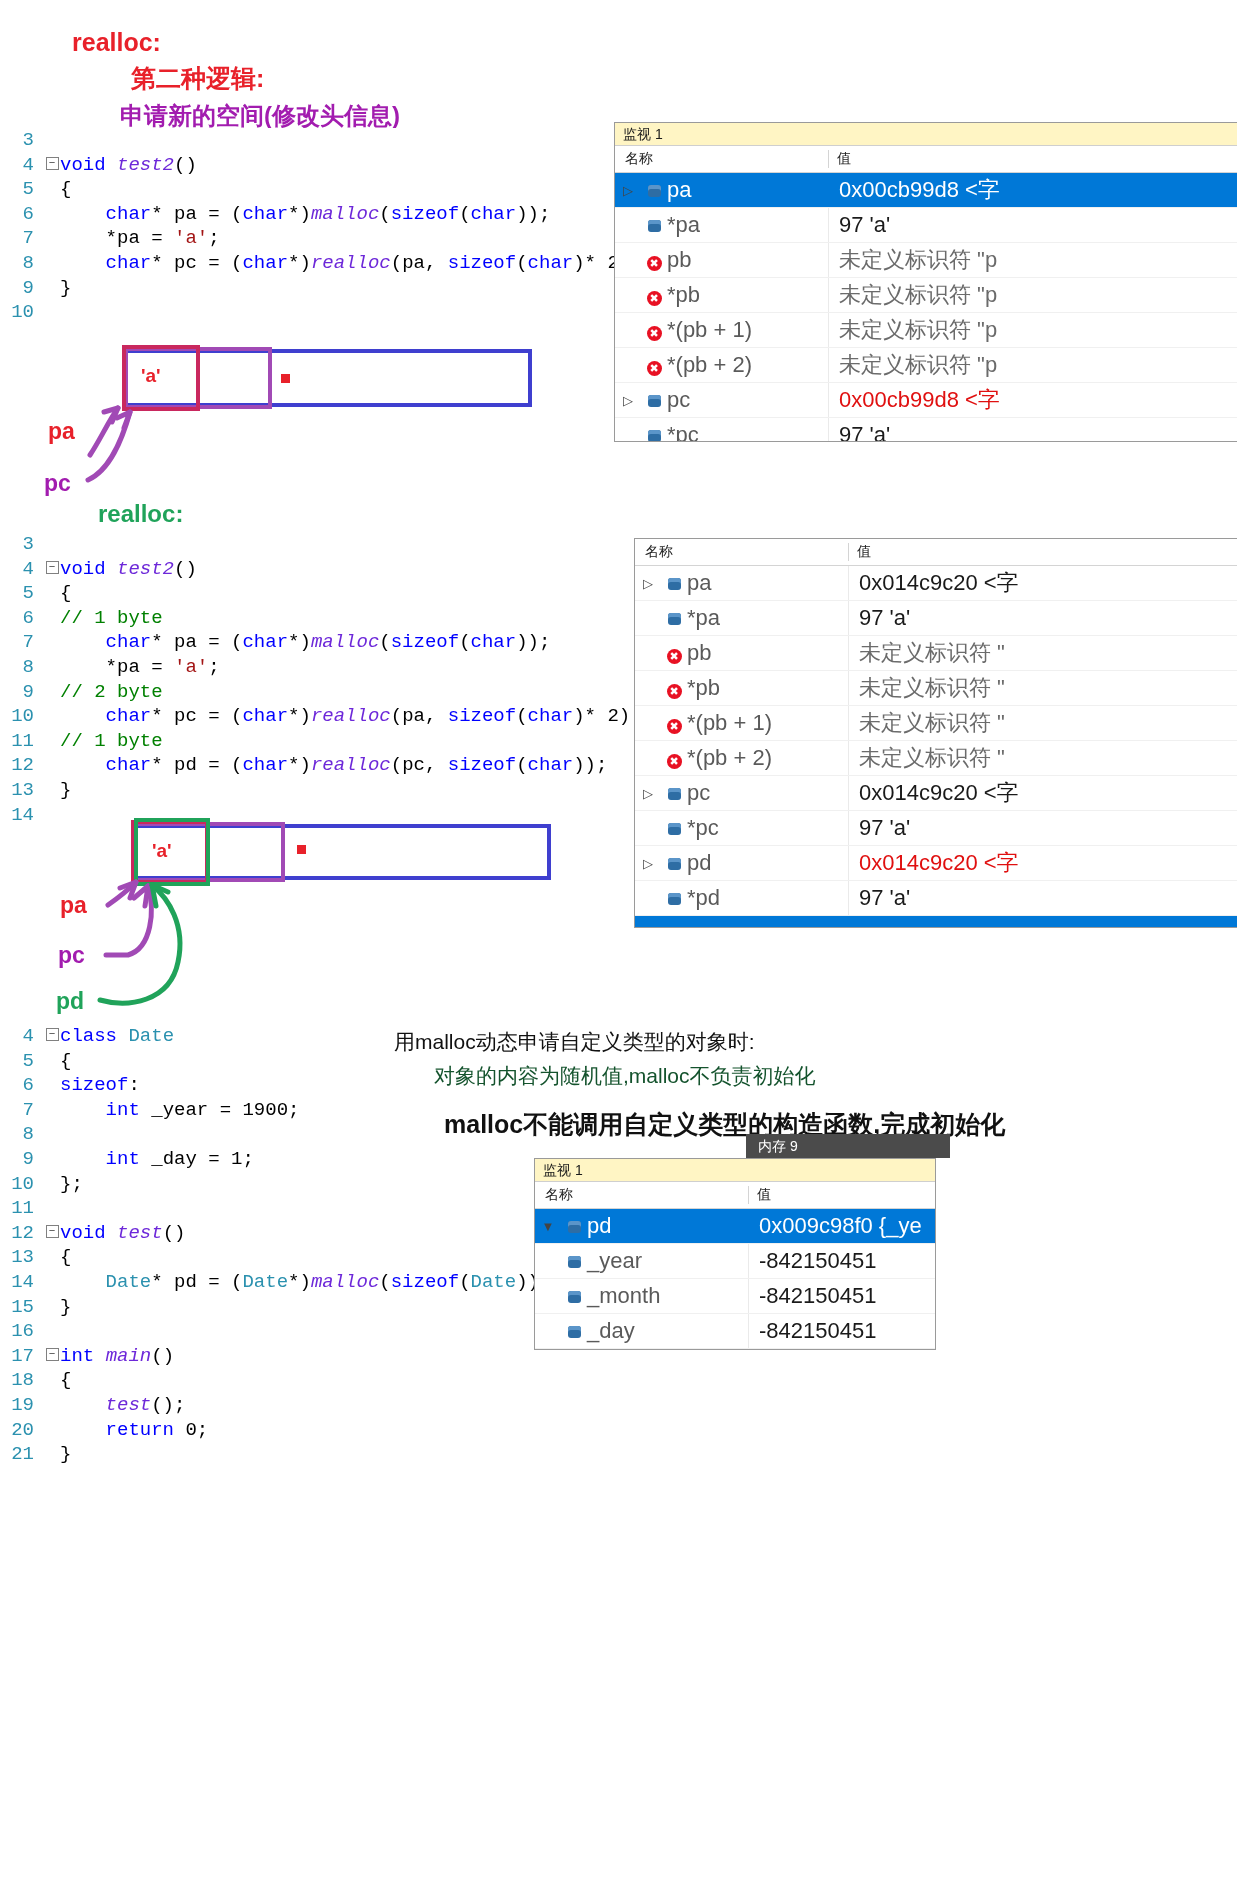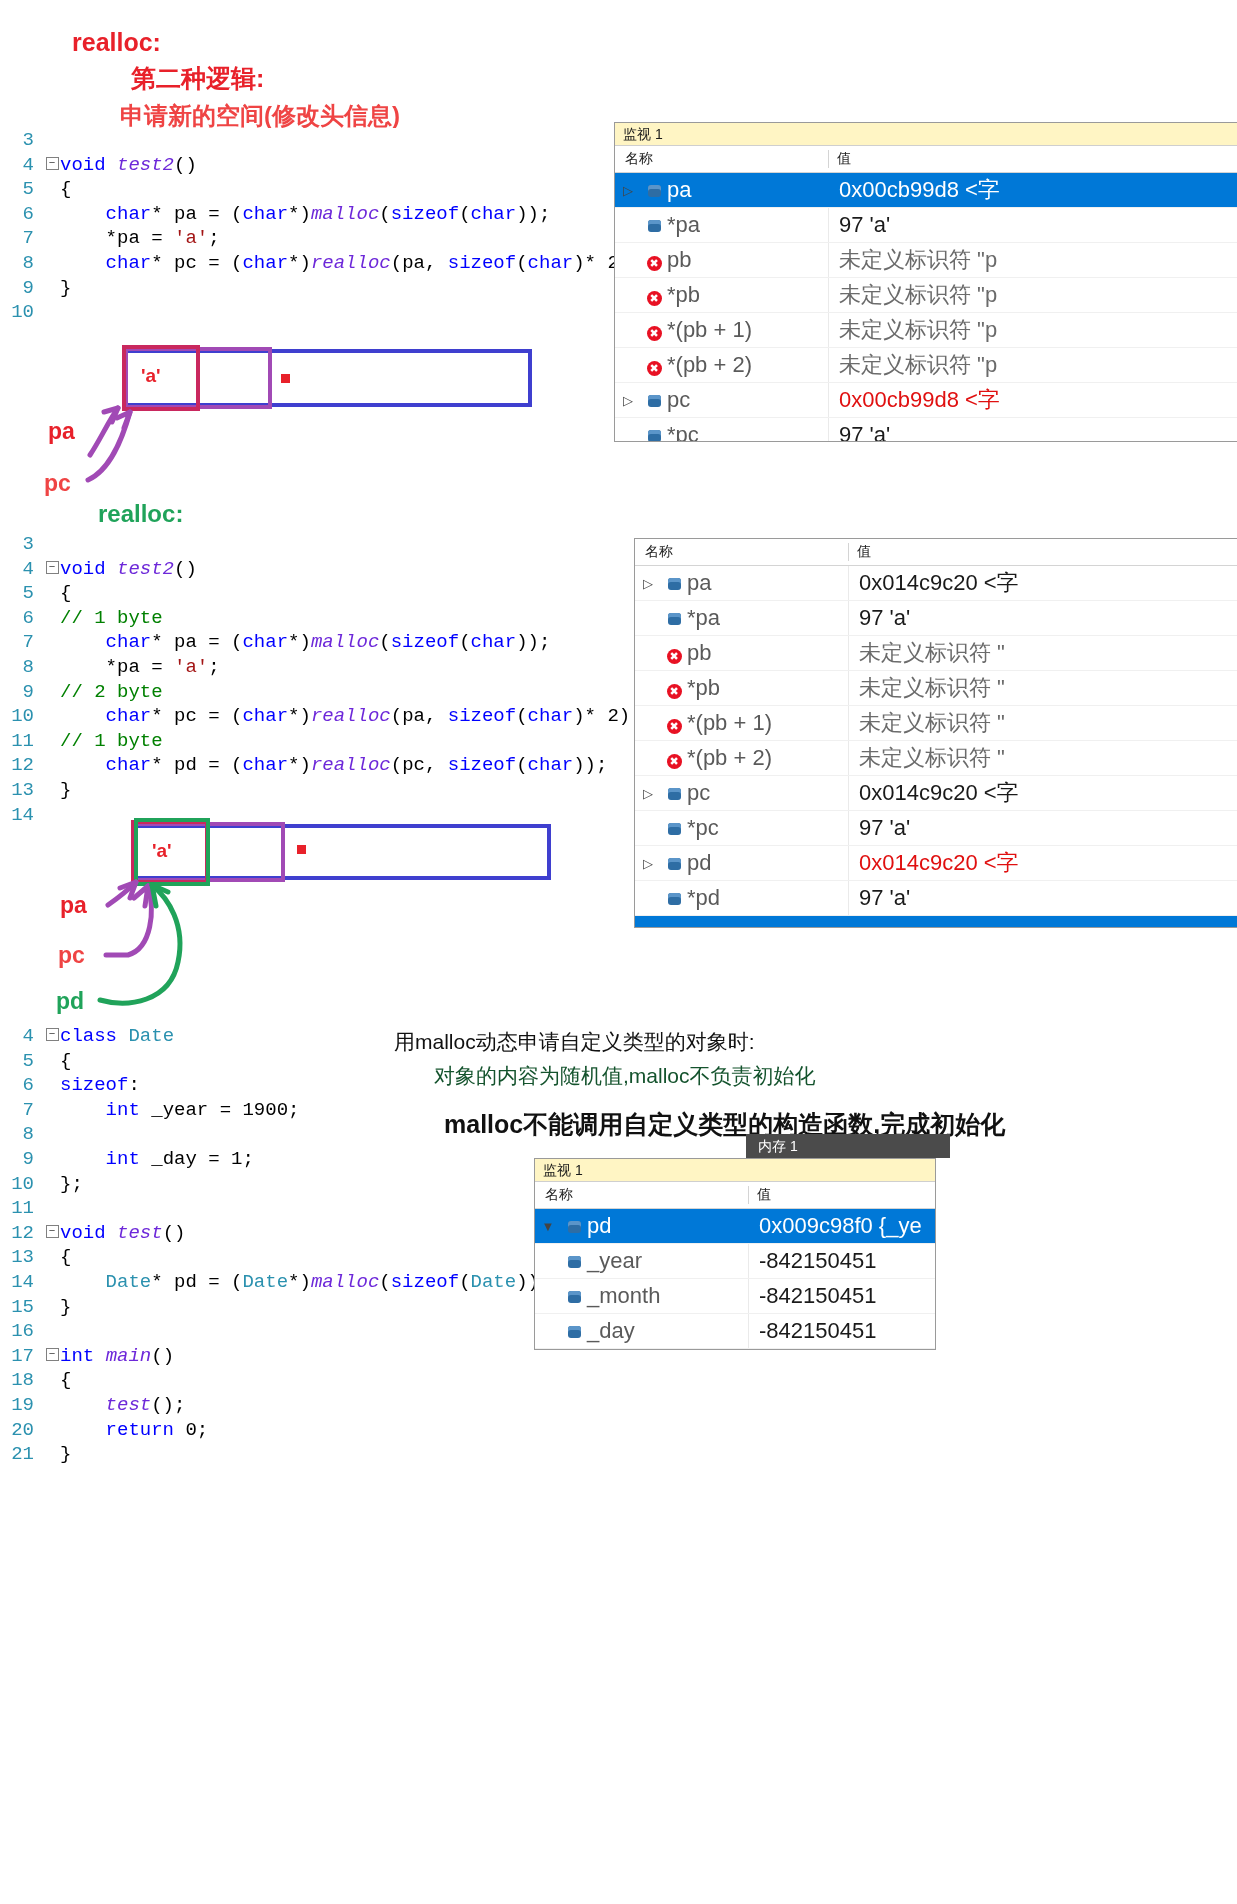--- a/index.html
+++ b/index.html
@@ -7,21 +7,21 @@
     width:1237px;height:1904px;position:relative;background:#ffffff;
     font-family:"Liberation Sans","DejaVu Sans",sans-serif;
     overflow:hidden;
   }
   .abs{position:absolute;}
 
   
   .note{font-weight:bold;white-space:nowrap;}
   .note-red{color:#e8212a;}
   .note-green{color:#20a35a;}
-  .note-purple{color:#ef4444;}
+  .note-purple{color:#a21caf;}
 
   
   .editor{
     background:#ffffff;
     font-family:"Liberation Mono","DejaVu Sans Mono",monospace;
     font-size:19px;
     line-height:24.6px;
     white-space:nowrap;
   }
   .editor .row{display:flex;align-items:flex-start;height:24.6px;}
@@ -541,21 +541,21 @@
       <span class="greenbar"></span>
       <span class="foldcol"></span>
       <span class="code"><span class="pl">}</span></span>
     </div>
   </div>
 
 <div class="abs" style="left:394px;top:1028px;font-size:21px;color:#111;">用malloc动态申请自定义类型的对象时:</div>
 <div class="abs" style="left:434px;top:1062px;font-size:21px;color:#14532d;">对象的内容为随机值,malloc不负责初始化</div>
 <div class="abs" style="left:444px;top:1108px;font-size:25px;color:#111;font-weight:bold;">malloc不能调用自定义类型的构造函数,完成初始化</div>
 
-<div class="abs memtab" style="left:746px;top:1134px;width:180px;height:24px;">内存 1</div>
+<div class="abs memtab" style="left:746px;top:1134px;width:180px;height:24px;">内存 9</div>
 
 <div class="watch abs" id="watch3" style="left:534px;top:1158px;width:400px;height:190px;">
     <div class="watch-title">监视 1</div>
     <div class="watch-head">
       <span class="c1">名称</span>
       <span class="c2">值</span>
     </div>
     <div class="wrow sel">
       <span class="nm">
         <span class="exp">▼</span>

